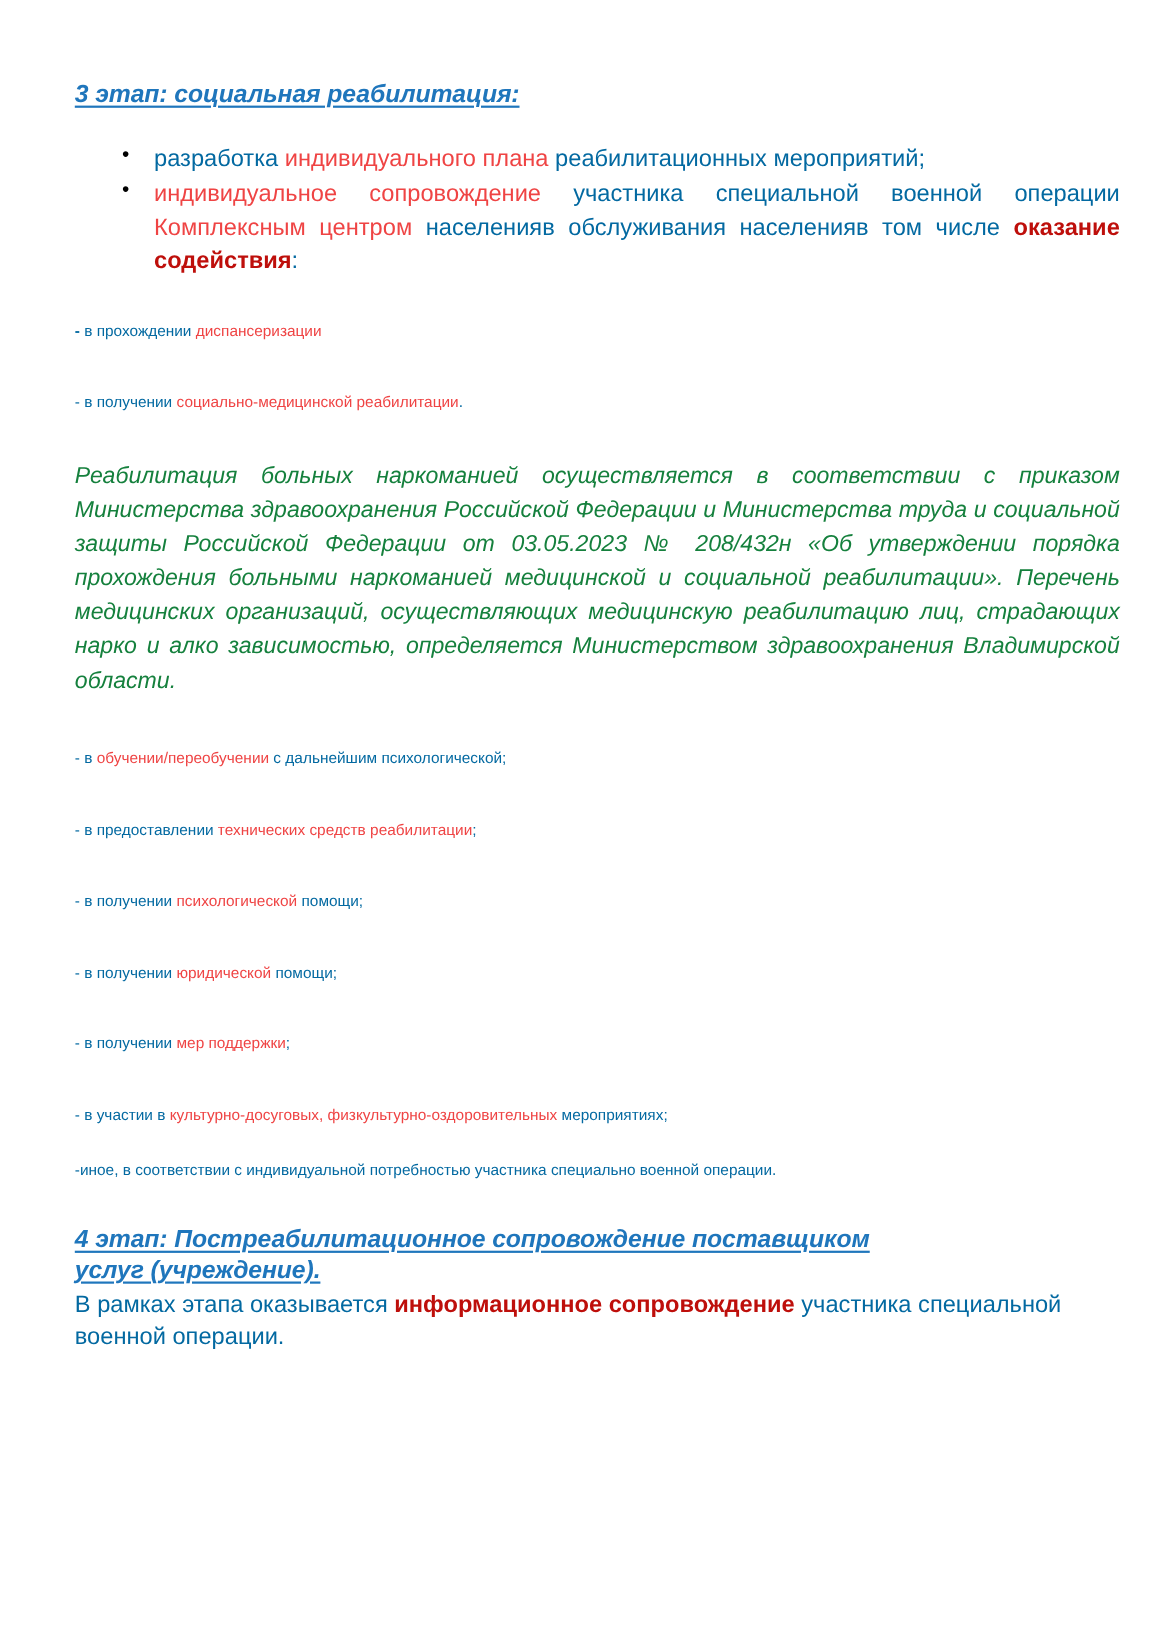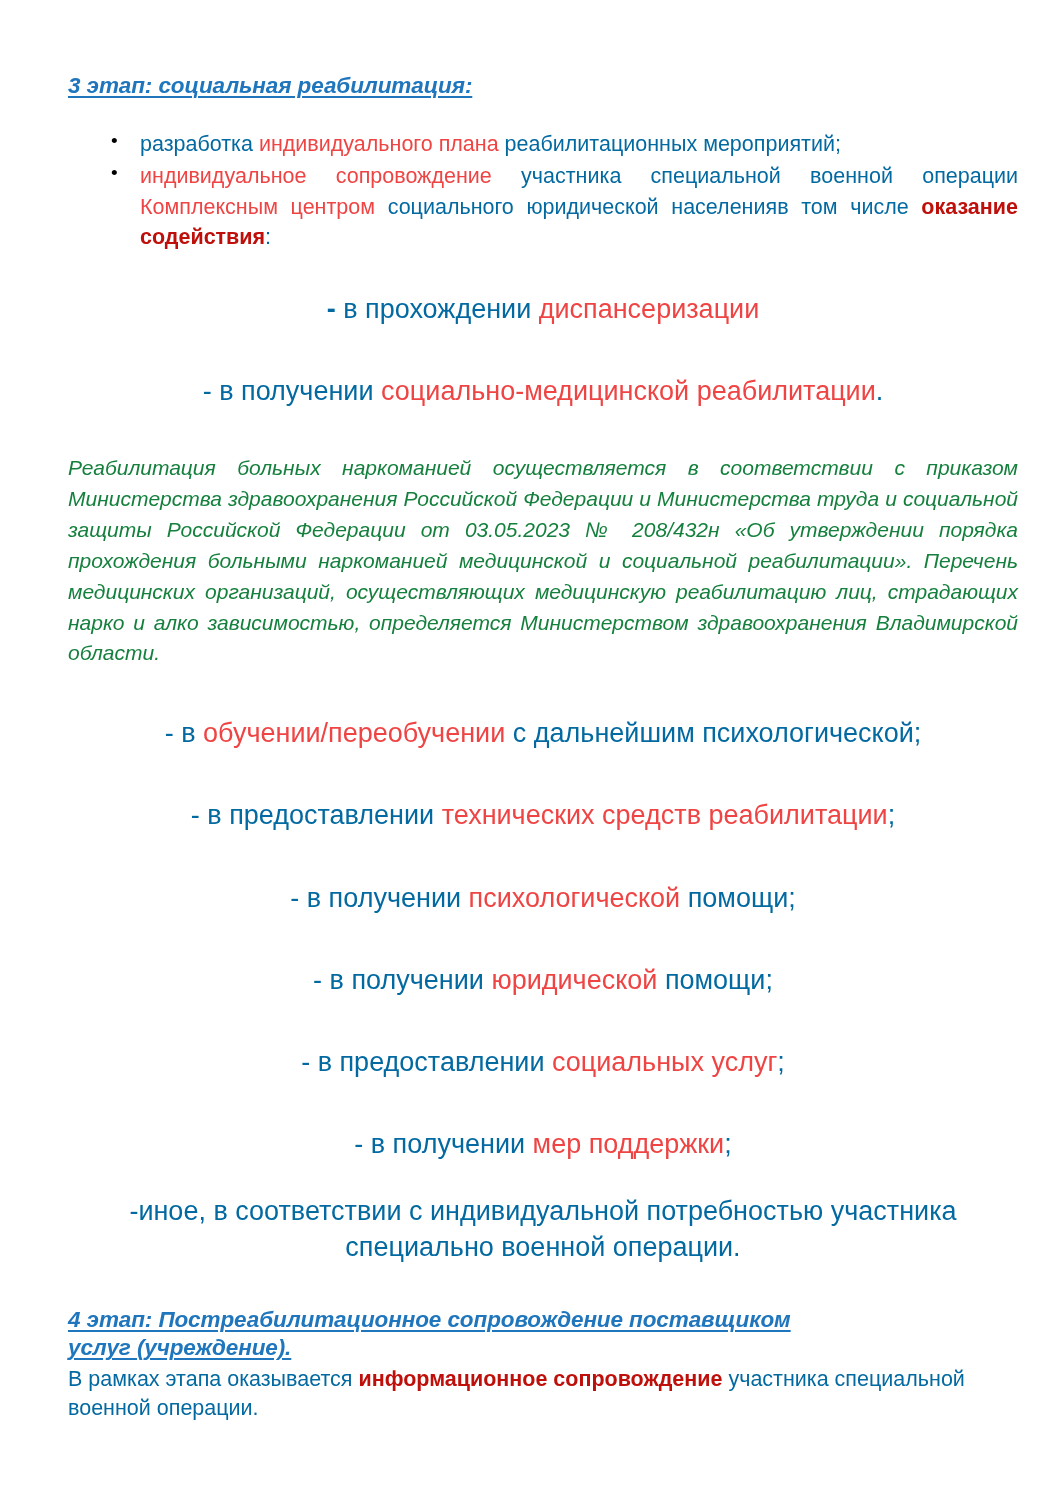--- a/index.html
+++ b/index.html
@@ -59,25 +59,24 @@
     left: -29px;
     top: -1px;
     font-size: 19px;
     color: #000;
   }
   ul.bullets li.last { text-align: justify; }
   ul.bullets li.last > span.jt { display: block; }
 
   
   .dash-line {
-    font-size: 27px;
+    font-size: 14px;
     line-height: 1.34;
     margin: 46px 0 0 0;
     color: #000;
-    text-align: center;
   }
   .dash-line.first-dash { margin-top: 38px; }
   .dash-line.tight { margin-top: 31px; }
 
   
   .note {
     font-size: 21px;
     font-style: italic;
     color: #15803d;
     line-height: 1.47;
@@ -107,21 +106,21 @@
 
   <h1 class="stage-heading">
     <span class="u">3 этап: социальная реабилитация:</span>
   </h1>
 
   <ul class="bullets">
     <li>
       <span class="rt"><span class="blk">разработка </span><span class="red">индивидуального плана</span><span class="blk"> реабилитационных мероприятий;</span></span>
     </li>
     <li class="last">
-      <span class="jt rt"><span class="red">индивидуальное сопровождение</span><span class="blk"> участника специальной военной операции </span><span class="red">Комплексным центром</span><span class="blk"> социального юридической населенияв том числе </span><span class="redb">оказание содействия</span><span class="blk">:</span></span>
+      <span class="jt rt"><span class="red">индивидуальное сопровождение</span><span class="blk"> участника специальной военной операции </span><span class="red">Комплексным центром</span><span class="blk"> населенияв обслуживания населенияв том числе </span><span class="redb">оказание содействия</span><span class="blk">:</span></span>
     </li>
   </ul>
 
   <p class="dash-line first-dash">
     <b class="blk">-</b><span class="rt"><span class="blk"> в прохождении </span><span class="red">диспансеризации</span></span>
   </p>
 
   <p class="dash-line">
     <span class="blk">-</span><span class="rt"><span class="blk"> в получении </span><span class="red">социально-медицинской реабилитации</span><span class="blk">.</span></span>
   </p>
@@ -134,24 +133,24 @@
   <p class="dash-line">
     <span class="rt"><span class="blk">- в предоставлении </span><span class="red">технических средств реабилитации</span><span class="blk">;</span></span>
   </p>
   <p class="dash-line">
     <span class="rt"><span class="blk">- в получении </span><span class="red">психологической</span><span class="blk"> помощи;</span></span>
   </p>
   <p class="dash-line">
     <span class="rt"><span class="blk">- в получении </span><span class="red">юридической</span><span class="blk"> помощи;</span></span>
   </p>
   <p class="dash-line">
-    <span class="rt"><span class="blk">- в предоставлении </span><span class="red">социальных услуг</span><span class="blk">;</span></span>
+    <span class="rt"><span class="blk">- в получении </span><span class="red">мер поддержки</span><span class="blk">;</span></span>
   </p>
   <p class="dash-line">
-    <span class="rt"><span class="blk">- в получении </span><span class="red">мер поддержки</span><span class="blk">;</span></span>
+    <span class="rt"><span class="blk">- в участии в </span><span class="red">культурно-досуговых, физкультурно-оздоровительных</span><span class="blk"> мероприятиях;</span></span>
   </p>
   <p class="dash-line tight">
     <span class="rt"><span class="blk">-иное, в соответствии с индивидуальной потребностью участника специально военной операции.</span></span>
   </p>
 
   <h2 class="stage-heading heading-block">
     <span class="u">4 этап: Постреабилитационное сопровождение поставщиком</span><br>
     <span class="u">услуг (учреждение).</span>
   </h2>
 

